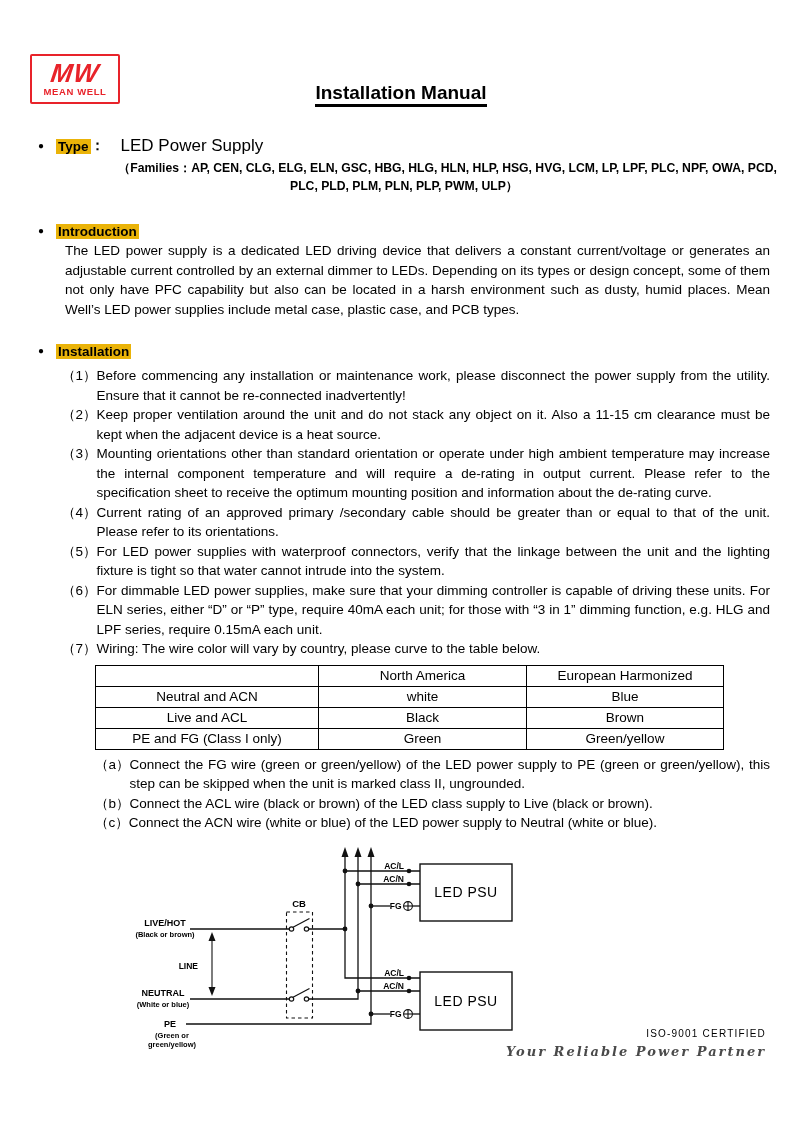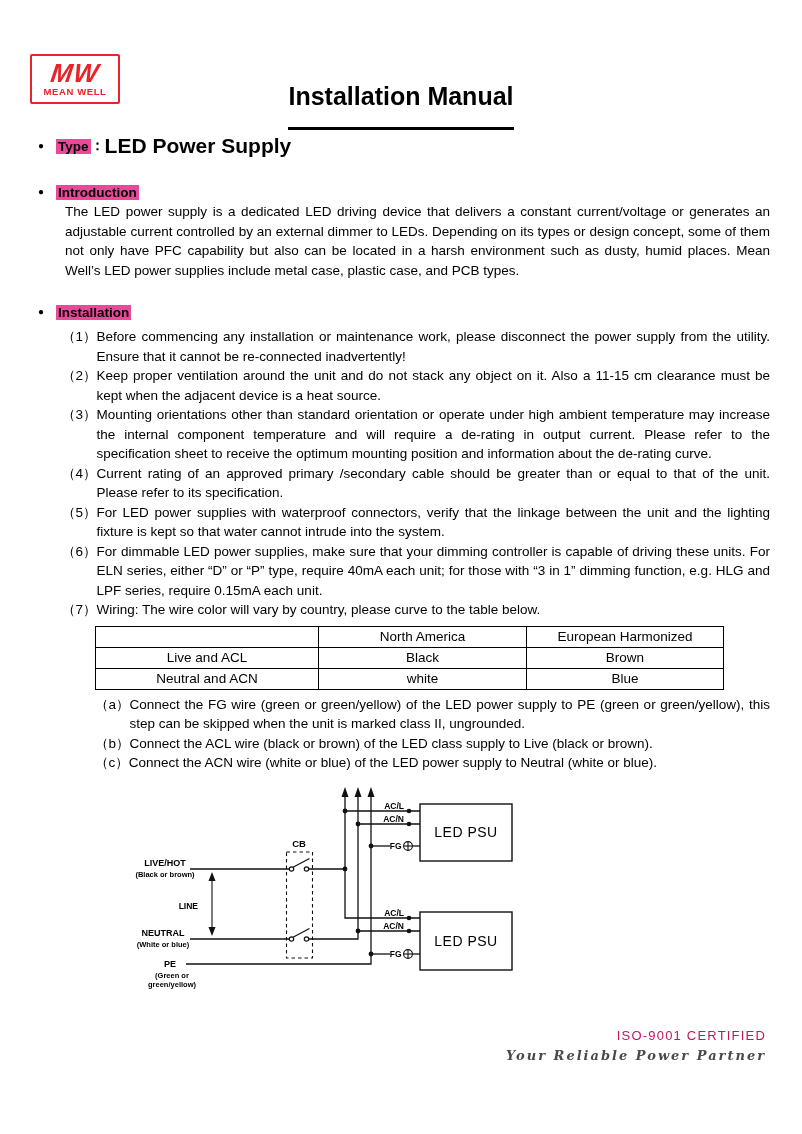--- a/index.html
+++ b/index.html
@@ -10,30 +10,30 @@
   
   .logo { position: absolute; left: 30px; top: 54px; width: 90px; height: 50px;
           border: 2px solid #e8232a; border-radius: 2px; display: flex; flex-direction: column;
           align-items: center; justify-content: center; }
   .logo-mw { color: #e8232a; font-weight: bold; font-style: italic; font-size: 26px;
              line-height: 25px; letter-spacing: 1px; transform: skewX(-8deg); }
   .logo-brand { color: #e8232a; font-weight: bold; font-size: 9.5px; letter-spacing: 0.6px; }
 
   
   .title-row { position: absolute; top: 82px; left: 0; right: 0; text-align: center; }
-  .title { font-size: 25px; font-weight: bold; border-bottom: 3px solid #000; padding-bottom: 17px; }
+  .title { font-size: 19px; font-weight: bold; border-bottom: 3px solid #000; padding-bottom: 1px; }
 
   
   .content { position: absolute; top: 136px; left: 38px; width: 732px; font-size: 13.5px; }
 
   .heading-row { display: flex; align-items: center; height: 20px; }
   .bullet { font-size: 10px; margin-right: 12px; line-height: 20px; }
-  .hl { background: #ec4899; font-weight: bold; font-size: 13.5px; padding: 0 2px; }
+  .hl { background: #eab308; font-weight: bold; font-size: 13.5px; padding: 0 2px; }
   .type-colon { font-weight: bold; font-size: 14px; }
-  .type-value { font-weight: bold; font-size: 21px; }
+  .type-value { font-weight: normal; font-size: 17px; margin-left: 16px; }
 
   .families { font-weight: bold; font-size: 12.2px; line-height: 18px; margin-top: 3px; white-space: nowrap; }
   .fam-line1 { padding-left: 80px; }
   .fam-line2 { text-align: center; }
 
   .mt-intro { margin-top: 26px; }
   .mt-install { margin-top: 22px; }
 
   .intro-body { margin: 0 0 0 27px; line-height: 19.5px; text-align: justify; }
 
@@ -53,21 +53,21 @@
 
   .diagram { margin: 8px 0 0 62px; height: 226px; }
   svg text { font-family: "Liberation Sans", sans-serif; fill: #000; }
   .d-lbl  { font-weight: bold; font-size: 9px; }
   .d-sub  { font-weight: bold; font-size: 7.5px; }
   .d-term { font-weight: bold; font-size: 8.5px; }
   .d-psu  { font-size: 14px; letter-spacing: 0.5px; }
   .d-cb   { font-weight: bold; font-size: 9.5px; }
 
   .footer { position: absolute; right: 36px; top: 1028px; text-align: right; }
-  .iso { font-size: 13px; letter-spacing: 1.2px; color: #be185d; }
+  .iso { font-size: 10px; letter-spacing: 1.2px; color: #000000; }
   .slogan { margin-top: 5px; font-family: "DejaVu Serif", serif; font-style: italic;
             font-weight: bold; font-size: 13px; letter-spacing: 2px; color: #4a4a4a; }
 </style>
 </head>
 <body>
 
 <div class="page">
 
   <div class="logo">
     <div class="logo-mw">MW</div>
@@ -79,20 +79,24 @@
   </div>
 
   <div class="content">
 
     <div class="heading-row">
       <span class="bullet">●</span>
       <span class="hl">Type</span>
       <span class="type-colon">：</span>
       <span class="type-value">LED Power Supply</span>
     </div>
+    <div class="families">
+      <div class="fam-line1"><span>（Families：</span><span>AP, CEN, CLG, ELG, ELN, GSC, HBG, HLG, HLN, HLP, HSG, HVG, LCM, LP, LPF, PLC, NPF, OWA, PCD,</span></div>
+      <div class="fam-line2">PLC, PLD, PLM, PLN, PLP, PWM, ULP）</div>
+    </div>
 
     <div class="heading-row mt-intro">
       <span class="bullet">●</span>
       <span class="hl">Introduction</span>
     </div>
     <p class="intro-body">The LED power supply is a dedicated LED driving device that delivers a constant current/voltage or generates an adjustable current controlled by an external dimmer to LEDs. Depending on its types or design concept, some of them not only have PFC capability  but also can  be located  in a  harsh environment  such as  dusty, humid places. Mean Well’s LED power supplies include metal case, plastic case, and PCB types.</p>
 
     <div class="heading-row mt-install">
       <span class="bullet">●</span>
       <span class="hl">Installation</span>
@@ -106,52 +110,57 @@
       <div class="item">
         <span class="inum">（2）</span>
         <span class="itext">Keep proper ventilation around the unit and do not stack any object on it. Also a 11-15 cm clearance must be kept when the adjacent device is a heat source.</span>
       </div>
       <div class="item">
         <span class="inum">（3）</span>
         <span class="itext">Mounting orientations other than standard orientation or operate under high ambient temperature may increase the internal component temperature  and will require a de-rating in output current. Please refer to the specification sheet to receive the optimum mounting position and information about the de-rating curve.</span>
       </div>
       <div class="item">
         <span class="inum">（4）</span>
-        <span class="itext">Current rating of an approved primary /secondary cable should be greater than or equal to that of the unit. Please refer to its specification.</span>
+        <span class="itext">Current rating of an approved primary /secondary cable should be greater than or equal to that of the unit. Please refer to its orientations.</span>
       </div>
       <div class="item">
         <span class="inum">（5）</span>
-        <span class="itext">For LED power supplies with waterproof connectors, verify that the linkage between the unit and the lighting fixture is kept so that water cannot intrude into the system.</span>
+        <span class="itext">For LED power supplies with waterproof connectors, verify that the linkage between the unit and the lighting fixture is tight so that water cannot intrude into the system.</span>
       </div>
       <div class="item">
         <span class="inum">（6）</span>
         <span class="itext">For dimmable LED power supplies, make sure that your dimming controller is capable of driving these units. For ELN series, either “D” or “P” type, require 40mA each unit; for those with “3 in 1” dimming function, e.g. HLG and LPF series, require 0.15mA each unit.</span>
       </div>
       <div class="item">
         <span class="inum">（7）</span>
         <span class="itext">Wiring: The wire color will vary by country, please curve to the table below.</span>
       </div>
     </div>
 
     <table class="wire-table">
       <tbody>
           <tr>
         <th class="col-a"></th>
         <th class="col-b">North America</th>
         <th class="col-c">European Harmonized</th>
       </tr>
       <tr>
+        <td>Neutral and ACN</td>
+        <td>white</td>
+        <td>Blue</td>
+      </tr>
+      <tr>
         <td>Live and ACL</td>
         <td>Black</td>
         <td>Brown</td>
       </tr>
       <tr>
-        <td>Neutral and ACN</td>
-        <td>white</td>
-        <td>Blue</td>
+        <td>PE and FG (Class I only)</td>
+        <td>Green</td>
+        <td>Green/yellow</td>
       </tr>
     </tbody>
       </table>
 
     <div class="substeps">
       <div class="substep">
         <span class="inum">（a）</span>
         <span class="itext">Connect the FG wire (green or green/yellow) of the LED power supply to PE (green or green/yellow), this step can be skipped when the unit is marked class II, ungrounded.</span>
       </div>
       <div class="substep">

